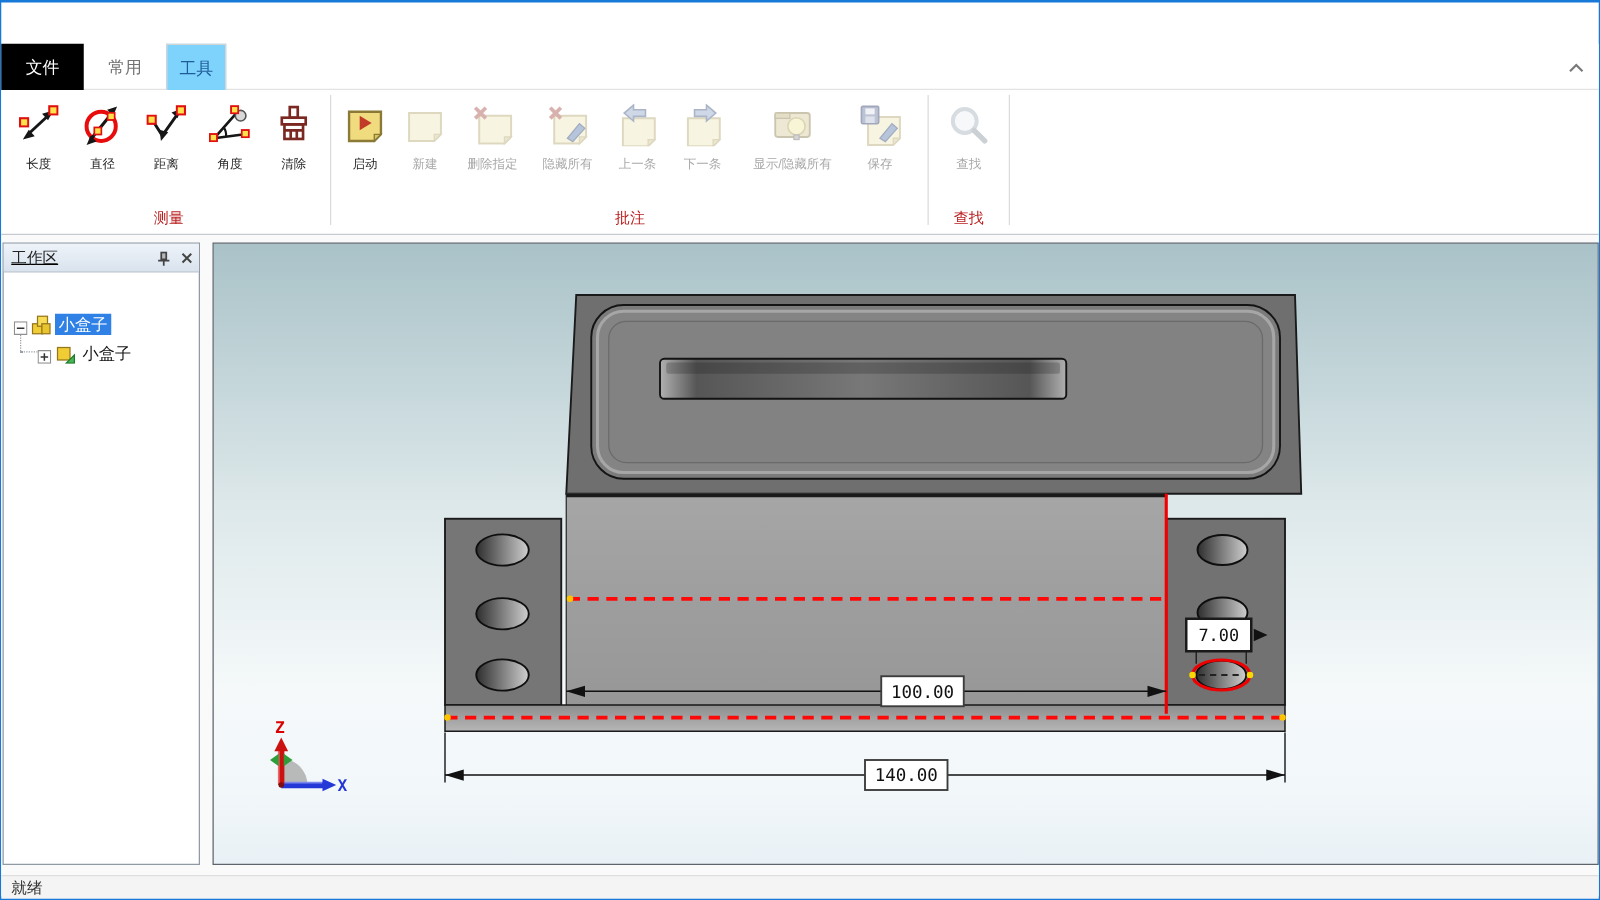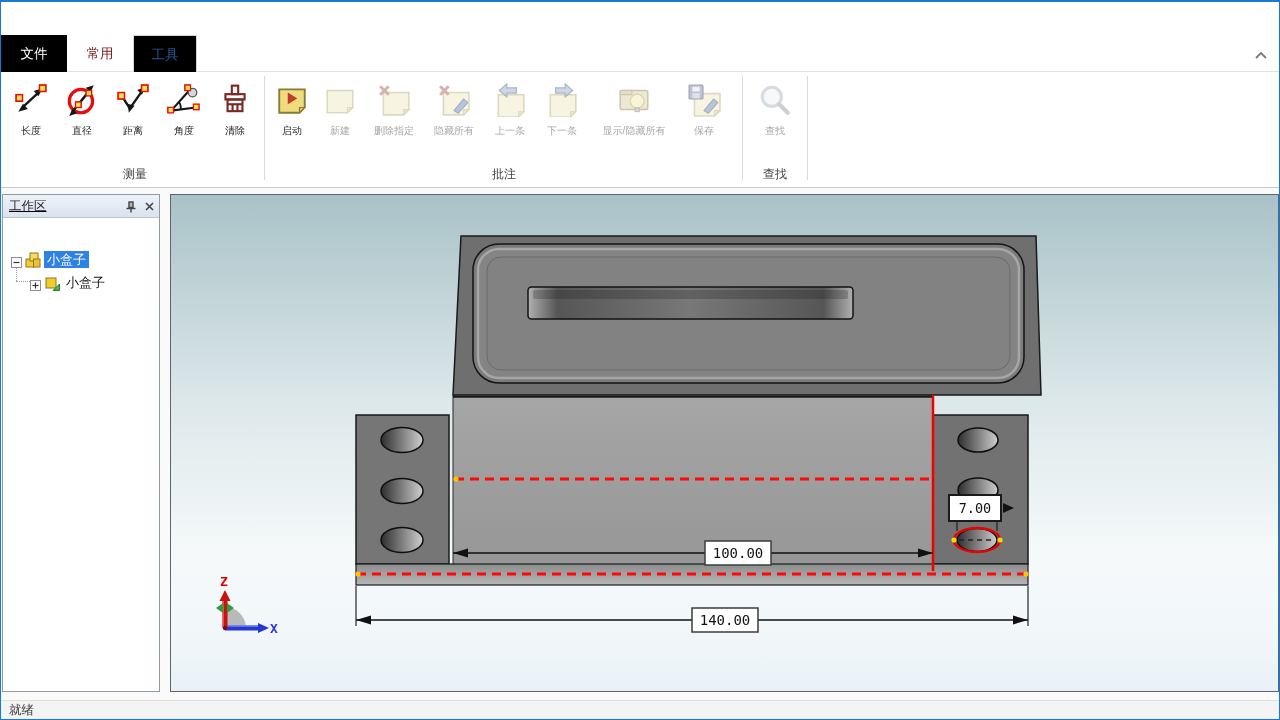--- a/index.html
+++ b/index.html
@@ -9,39 +9,39 @@
 
   
   .titlebar { position:absolute; left:0; top:0; width:100%; height:33px; background:#fff; }
   .title { position:absolute; left:0; right:0; top:9px; text-align:center; font-size:13.5px; color:#1a1a1a; }
   .wincontrols { position:absolute; right:6px; top:0; height:33px; display:flex; align-items:center; }
   .wbtn { width:45px; height:28px; display:flex; align-items:center; justify-content:center; color:#555; font-size:15px; cursor:default; }
   .maxbox { width:10px; height:10px; border:1.4px solid #666; }
 
   
   .tabrow { position:absolute; left:0; top:33px; width:100%; height:37px; background:#fff; border-bottom:1px solid #e3e3e3; }
-  .tab { position:absolute; top:0; height:37px; display:flex; align-items:center; justify-content:center; font-size:13.5px; color:#7f1d1d; }
+  .tab { position:absolute; top:0; height:37px; display:flex; align-items:center; justify-content:center; font-size:13.5px; color:#737373; }
   .tab-file { left:0; width:66px; background:#000000; color:#fff; }
   .tab-home { left:66px; width:66px; }
-  .tab-tools { left:132px; width:64px; background:#000000; color:#205c99; border:1px solid #d5d5d5; border-bottom:none; height:38px; }
+  .tab-tools { left:132px; width:48px; background:#7dd3fc; color:#205c99; border:1px solid #d5d5d5; border-bottom:none; height:38px; }
   .ribbon-collapse { position:absolute; right:10px; top:46px; width:16px; height:12px; }
 
   
   .ribbon { position:absolute; left:0; top:70px; width:100%; height:116px; background:#fff; border-bottom:1px solid #c6cbd1; }
   .rgroup { position:absolute; top:0; height:116px; }
   .rg1 { left:6px;  width:256px; }
   .rg2 { left:268px; width:470px; }
   .rg3 { left:744px; width:60px; }
   .rbtns { display:flex; align-items:flex-start; padding-top:9px; column-gap:2px; }
   .rbtn { display:flex; flex-direction:column; align-items:center; padding-top:2px; }
   .ricon { width:34px; height:34px; display:block; }
   .rlabel { margin-top:7px; font-size:10px; color:#1f1f1f; white-space:nowrap; }
   .dis .ricon { opacity:.5; filter:saturate(.55); }
   .dis .rlabel { color:#a8a8a8; }
-  .glabel { position:absolute; bottom:5px; left:0; right:0; text-align:center; font-size:12px; color:#404040; }
+  .glabel { position:absolute; bottom:5px; left:0; right:0; text-align:center; font-size:12px; color:#b91c1c; }
   .rsep { position:absolute; top:4px; width:1px; height:104px; background:#dcdcdc; }
 
   
   .mainarea { position:absolute; left:0; top:186px; width:100%; height:512px; background:#fafafa; }
 
   
   .panel { position:absolute; left:1px; top:6px; width:158px; height:498px; background:#fff; border:1px solid #8f9aa5;text-decoration:underline; }
   .phdr { position:relative; height:23px; background:linear-gradient(#eef3f9,#d9e3ee); border-bottom:1px solid #b9c4d0;
           display:flex; align-items:center; font-size:12.5px; color:#222; padding-left:6px; }
   .phdr-icons { position:absolute; right:4px; top:0; height:23px; display:flex; align-items:center; gap:7px; }

